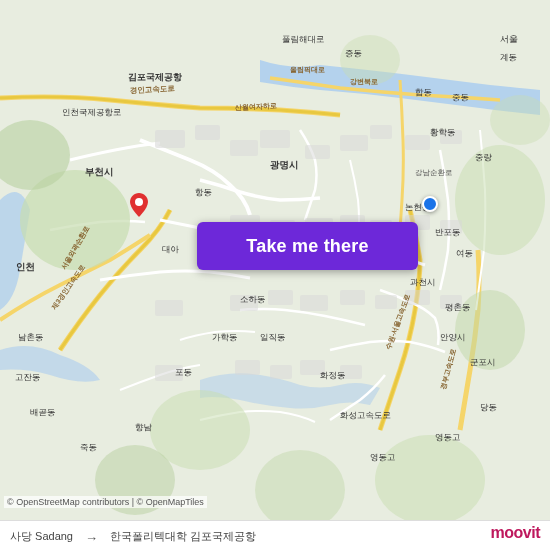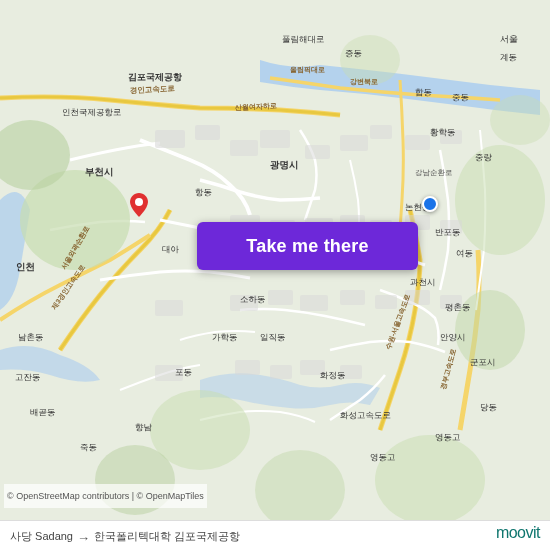--- a/index.html
+++ b/index.html
@@ -70,52 +70,52 @@
       bottom: 0;
       left: 0;
       width: 100%;
       background: white;
       padding: 8px 10px 6px 10px;
       display: flex;
       align-items: center;
       border-top: 1px solid #ddd;
       font-size: 11px;
       color: #444;
-      gap: 4px;
+      gap: 12px;
     }
 
     #bottom-bar .arrow-icon {
       color: #555;
       font-size: 13px;
     }
 
     #moovit-logo {
       position: absolute;
       bottom: 8px;
       right: 10px;
       display: flex;
       align-items: center;
       gap: 4px;
     }
 
     #moovit-logo .moovit-text {
       font-size: 16px;
-      font-weight: 400;
-      color: #0f766e;
+      font-weight: 700;
+      color: #be185d;
       letter-spacing: -0.5px;
     }
 
     #attribution {
       position: absolute;
       bottom: 42px;
       left: 4px;
       font-size: 9px;
       color: #555;
       background: rgba(255,255,255,0.7);
-      padding: 7px 3px;
+      padding: 1px 3px;
     }
   </style>
 </head>
 <body>
 
 <div id="map-container">
 
   <svg id="map-svg" viewBox="0 0 550 550" xmlns="http://www.w3.org/2000/svg">
 
     <rect width="550" height="550" fill="#e8ede0"></rect>

